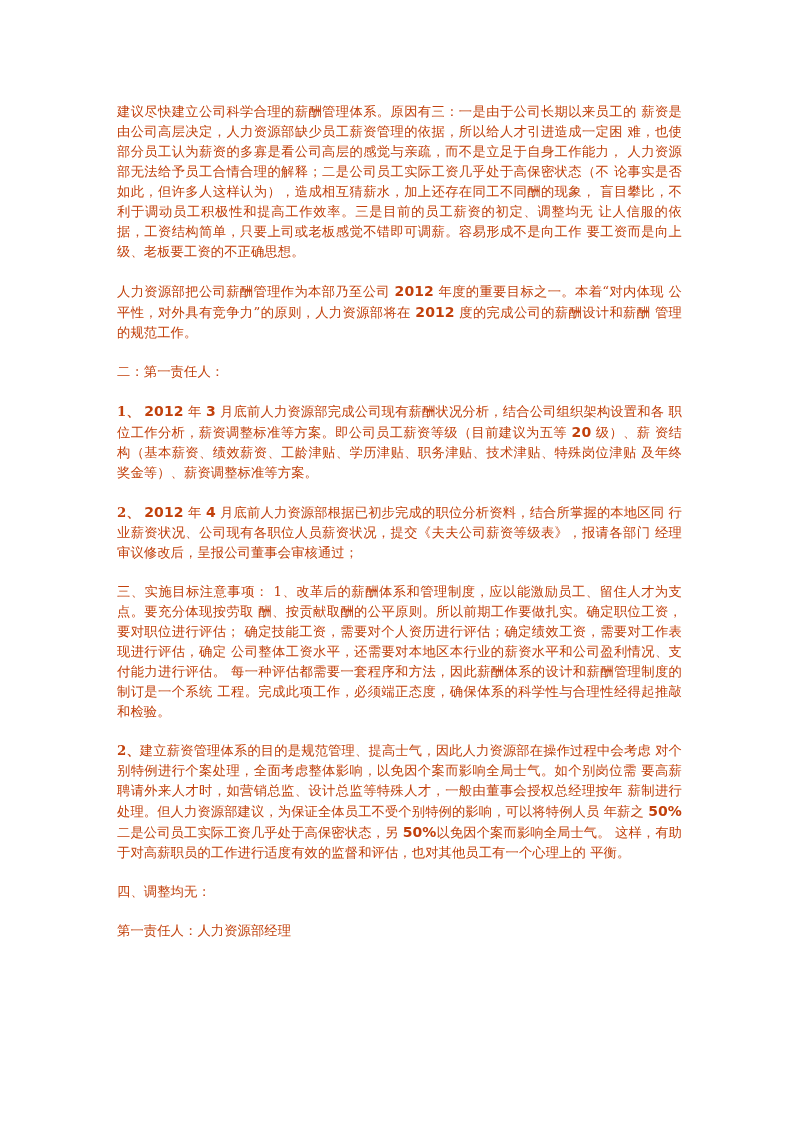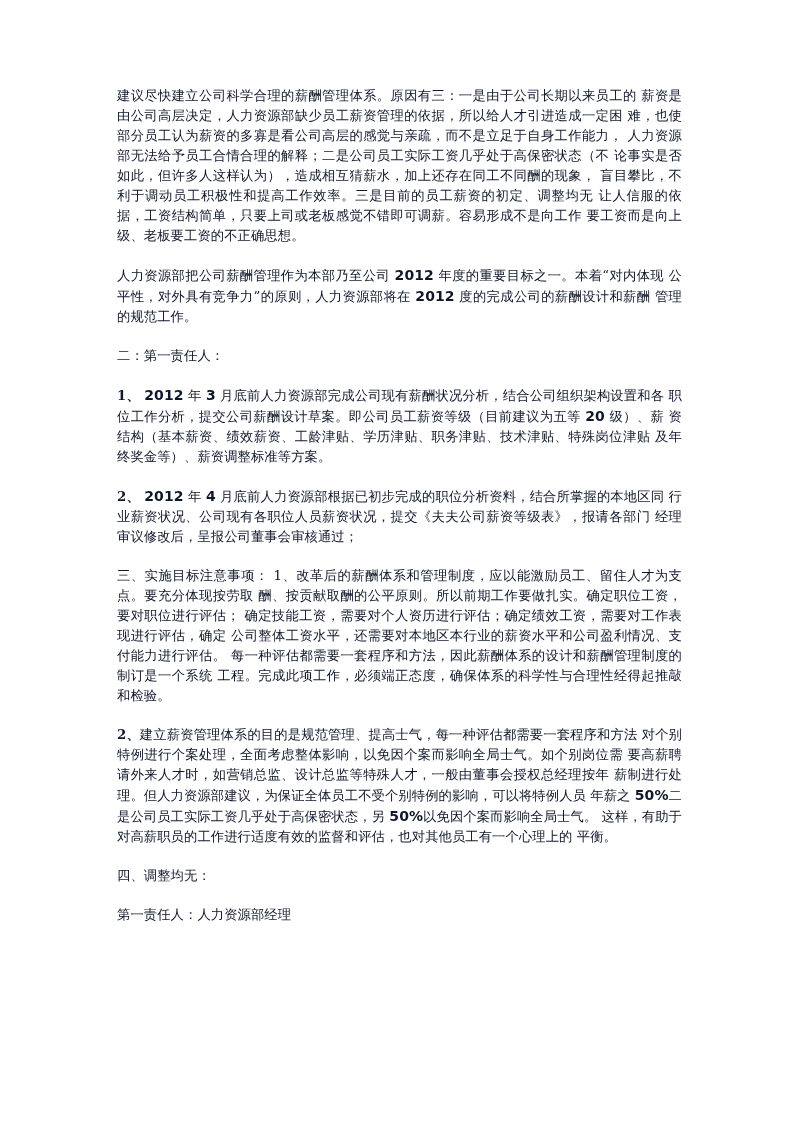--- a/index.html
+++ b/index.html
@@ -21,28 +21,28 @@
     background: #ffffff;
     box-sizing: border-box;
   }
   .doc-body {
     position: absolute;
     left: 117px;
     top: 86px;
     width: 565px;
   }
   p.para {
-    margin: 0 0 19px 0;
+    margin: 16px 0 19px 0;
     font-size: 13.3px;
     line-height: 20px;
     text-align: justify;
     text-justify: inter-ideograph;
     letter-spacing: 0.1px;
     word-break: break-all;
-    color: #0f172a;
+    color: #c2410c;
   }
   p.para:last-child {
     margin-bottom: 0;
   }
   b, .b {
     font-weight: bold;
   }
   
   .num {
     font-family: "DejaVu Sans", "Liberation Sans", sans-serif;
@@ -59,27 +59,27 @@
 
 <div class="page">
   <div class="doc-body">
 
     <p class="para"><span>建议尽快建立公司科学合理的薪酬管理体系。原因有三：一是由于公司长期以来员工的 薪资是由公司高层决定，人力资源部缺少员工薪资管理的依据，所以给人才引进造成一定困 难，也使部分员工认为薪资的多寡是看公司高层的感觉与亲疏，而不是立足于自身工作能力， 人力资源部无法给予员工合情合理的解释；二是公司员工实际工资几乎处于高保密状态（不 论事实是否如此，但许多人这样认为），造成相互猜薪水，加上还存在同工不同酬的现象， 盲目攀比，不利于调动员工积极性和提高工作效率。三是目前的员工薪资的初定、调整均无 让人信服的依据，工资结构简单，只要上司或老板感觉不错即可调薪。容易形成不是向工作 要工资而是向上级、老板要工资的不正确思想。</span></p>
 
     <p class="para"><span>人力资源部把公司薪酬管理作为本部乃至公司 <b class="num">2012</b> 年度的重要目标之一。本着“对内体现 公平性，对外具有竞争力”的原则，人力资源部将在 <b class="num">2012</b> 度的完成公司的薪酬设计和薪酬 管理的规范工作。</span></p>
 
     <p class="para"><span>二：第一责任人：</span></p>
 
-    <p class="para"><b class="listnum">1、</b><span> </span><b class="num">2012</b><span> 年 </span><b class="num">3</b><span> 月底前人力资源部完成公司现有薪酬状况分析，结合公司组织架构设置和各 职位工作分析，提交公司薪酬设计草案。即公司员工薪资等级（目前建议为五等 </span><b class="num">20</b><span> 级）、薪 资结构（基本薪资、绩效薪资、工龄津贴、学历津贴、职务津贴、技术津贴、特殊岗位津贴 及年终奖金等）、薪资调整标准等方案。</span></p>
+    <p class="para"><b class="listnum">1、</b><span> </span><b class="num">2012</b><span> 年 </span><b class="num">3</b><span> 月底前人力资源部完成公司现有薪酬状况分析，结合公司组织架构设置和各 职位工作分析，薪资调整标准等方案。即公司员工薪资等级（目前建议为五等 </span><b class="num">20</b><span> 级）、薪 资结构（基本薪资、绩效薪资、工龄津贴、学历津贴、职务津贴、技术津贴、特殊岗位津贴 及年终奖金等）、薪资调整标准等方案。</span></p>
 
     <p class="para"><b class="listnum">2、</b><span> </span><b class="num">2012</b><span> 年 </span><b class="num">4</b><span> 月底前人力资源部根据已初步完成的职位分析资料，结合所掌握的本地区同 行业薪资状况、公司现有各职位人员薪资状况，提交《夫夫公司薪资等级表》，报请各部门 经理审议修改后，呈报公司董事会审核通过；</span></p>
 
 
     <p class="para"><span>三、实施目标注意事项： 1、改革后的薪酬体系和管理制度，应以能激励员工、留住人才为支点。要充分体现按劳取 酬、按贡献取酬的公平原则。所以前期工作要做扎实。确定职位工资，要对职位进行评估； 确定技能工资，需要对个人资历进行评估；确定绩效工资，需要对工作表现进行评估，确定 公司整体工资水平，还需要对本地区本行业的薪资水平和公司盈利情况、支付能力进行评估。 每一种评估都需要一套程序和方法，因此薪酬体系的设计和薪酬管理制度的制订是一个系统 工程。完成此项工作，必须端正态度，确保体系的科学性与合理性经得起推敲和检验。</span></p>
 
-    <p class="para"><b class="listnum">2、</b><span>建立薪资管理体系的目的是规范管理、提高士气，每一种评估都需要一套程序和方法 对个别特例进行个案处理，全面考虑整体影响，以免因个案而影响全局士气。如个别岗位需 要高薪聘请外来人才时，如营销总监、设计总监等特殊人才，一般由董事会授权总经理按年 薪制进行处理。但人力资源部建议，为保证全体员工不受个别特例的影响，可以将特例人员 年薪之 </span><b class="num">50%</b><span>二是公司员工实际工资几乎处于高保密状态，另 </span><b class="num">50%</b><span>以免因个案而影响全局士气。 这样，有助于对高薪职员的工作进行适度有效的监督和评估，也对其他员工有一个心理上的 平衡。</span></p>
+    <p class="para"><b class="listnum">2、</b><span>建立薪资管理体系的目的是规范管理、提高士气，因此人力资源部在操作过程中会考虑 对个别特例进行个案处理，全面考虑整体影响，以免因个案而影响全局士气。如个别岗位需 要高薪聘请外来人才时，如营销总监、设计总监等特殊人才，一般由董事会授权总经理按年 薪制进行处理。但人力资源部建议，为保证全体员工不受个别特例的影响，可以将特例人员 年薪之 </span><b class="num">50%</b><span>二是公司员工实际工资几乎处于高保密状态，另 </span><b class="num">50%</b><span>以免因个案而影响全局士气。 这样，有助于对高薪职员的工作进行适度有效的监督和评估，也对其他员工有一个心理上的 平衡。</span></p>
 
     <p class="para"><span>四、调整均无：</span></p>
 
     <p class="para"><span>第一责任人：人力资源部经理</span></p>
 
   </div>
 </div>
 
 </body></html>

